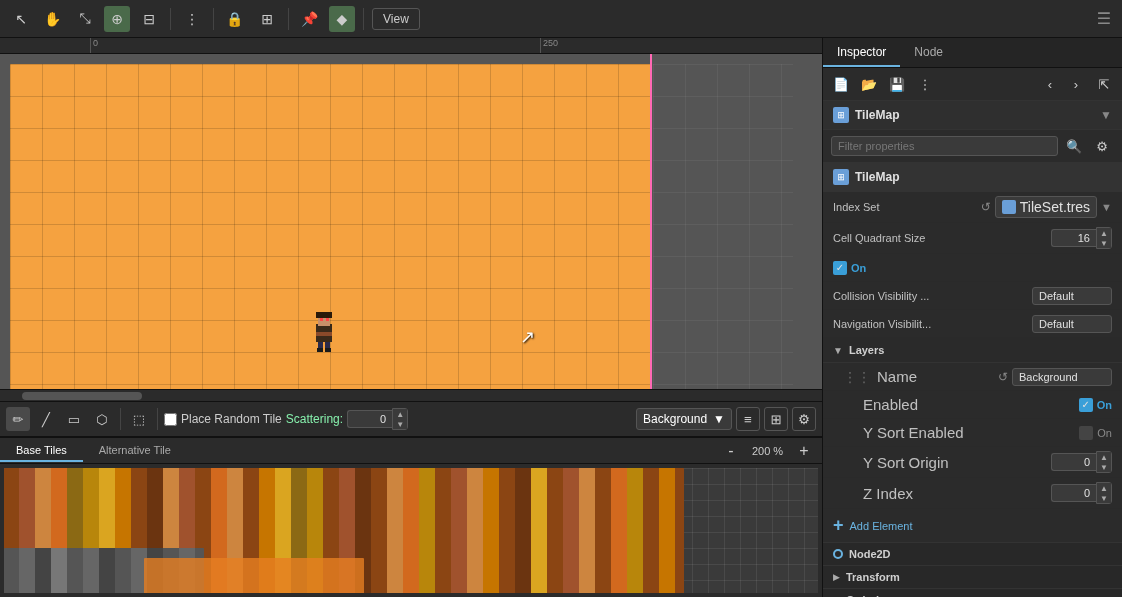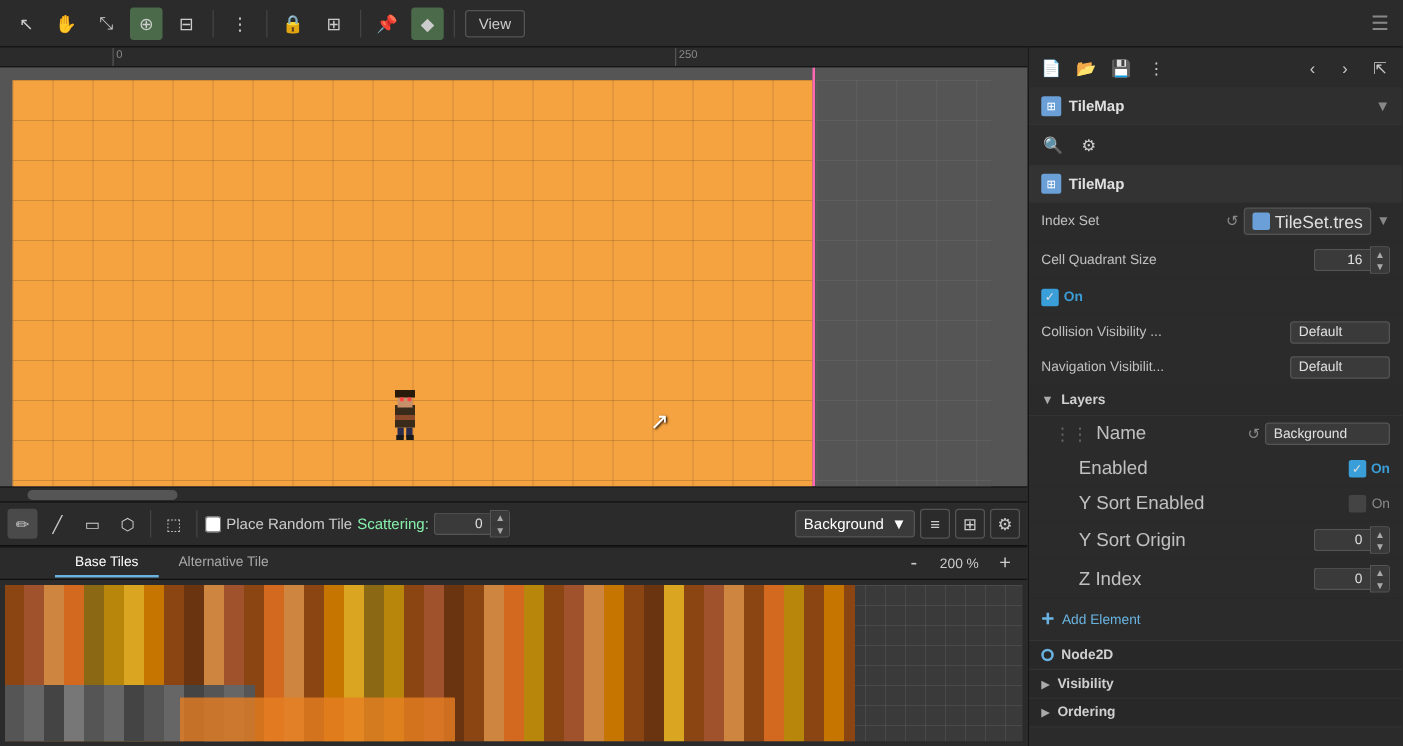--- a/index.html
+++ b/index.html
@@ -248,21 +248,20 @@
     .tiles-tab {
       padding: 4px 16px;
       cursor: pointer;
       color: #aaa;
       font-size: 11px;
       border-bottom: 2px solid transparent;
     }
     .tiles-tab.active {
       color: #fff;
       border-bottom: 2px solid #6ab3e0;
-      margin-left: 44px;
     }
     .zoom-controls {
       display: flex; align-items: center; gap: 4px;
       margin-left: auto;
       padding-right: 8px;
     }
     .zoom-btn {
       width: 20px; height: 20px;
       background: none; border: none;
       color: #ccc; cursor: pointer;
@@ -722,20 +721,24 @@
 
           <div class="tile-patch" style="left:140px;top:90px;width:220px;height:40px;background:#e67e22;opacity:0.8"></div>
         </div>
       </div>
     </div>
 
   </div>
 
   <div class="right-panel">
 
+    <div class="inspector-tabs">
+      <div class="inspector-tab active">Inspector</div>
+      <div class="inspector-tab">Node</div>
+    </div>
 
     <div class="inspector-toolbar">
       <button class="insp-btn">📄</button>
       <button class="insp-btn">📂</button>
       <button class="insp-btn">💾</button>
       <button class="insp-btn">⋮</button>
       <div class="insp-nav">
         <button class="insp-btn">‹</button>
         <button class="insp-btn">›</button>
       </div>
@@ -744,20 +747,21 @@
 
     <div class="inspector-content">
 
       <div class="node-header">
         <div class="node-icon">⊞</div>
         <div class="node-title">TileMap</div>
         <span style="margin-left: auto; color: #888; cursor:pointer;">▼</span>
       </div>
 
       <div class="filter-row">
+        <input type="text" class="filter-input" placeholder="Filter properties" style="">
         <button class="insp-btn">🔍</button>
         <button class="insp-btn">⚙</button>
       </div>
 
       <div class="node-header" style="background: #333;">
         <div class="node-icon">⊞</div>
         <div class="node-title">TileMap</div>
       </div>
 
       <div class="prop-row">
@@ -878,21 +882,21 @@
       </div>
 
       <div class="node-section">
         <div class="node-section-dot"></div>
         <span class="node-section-label">Node2D</span>
       </div>
 
       <div class="collapsible-section">
         <div class="collapsible-header">
           <span class="coll-arrow">▶</span>
-          <span class="coll-title">Visibility</span>
+          <span class="coll-title">Transform</span>
         </div>
       </div>
 
       <div class="collapsible-section">
         <div class="collapsible-header">
           <span class="coll-arrow">▶</span>
           <span class="coll-title">Ordering</span>
         </div>
       </div>
 

